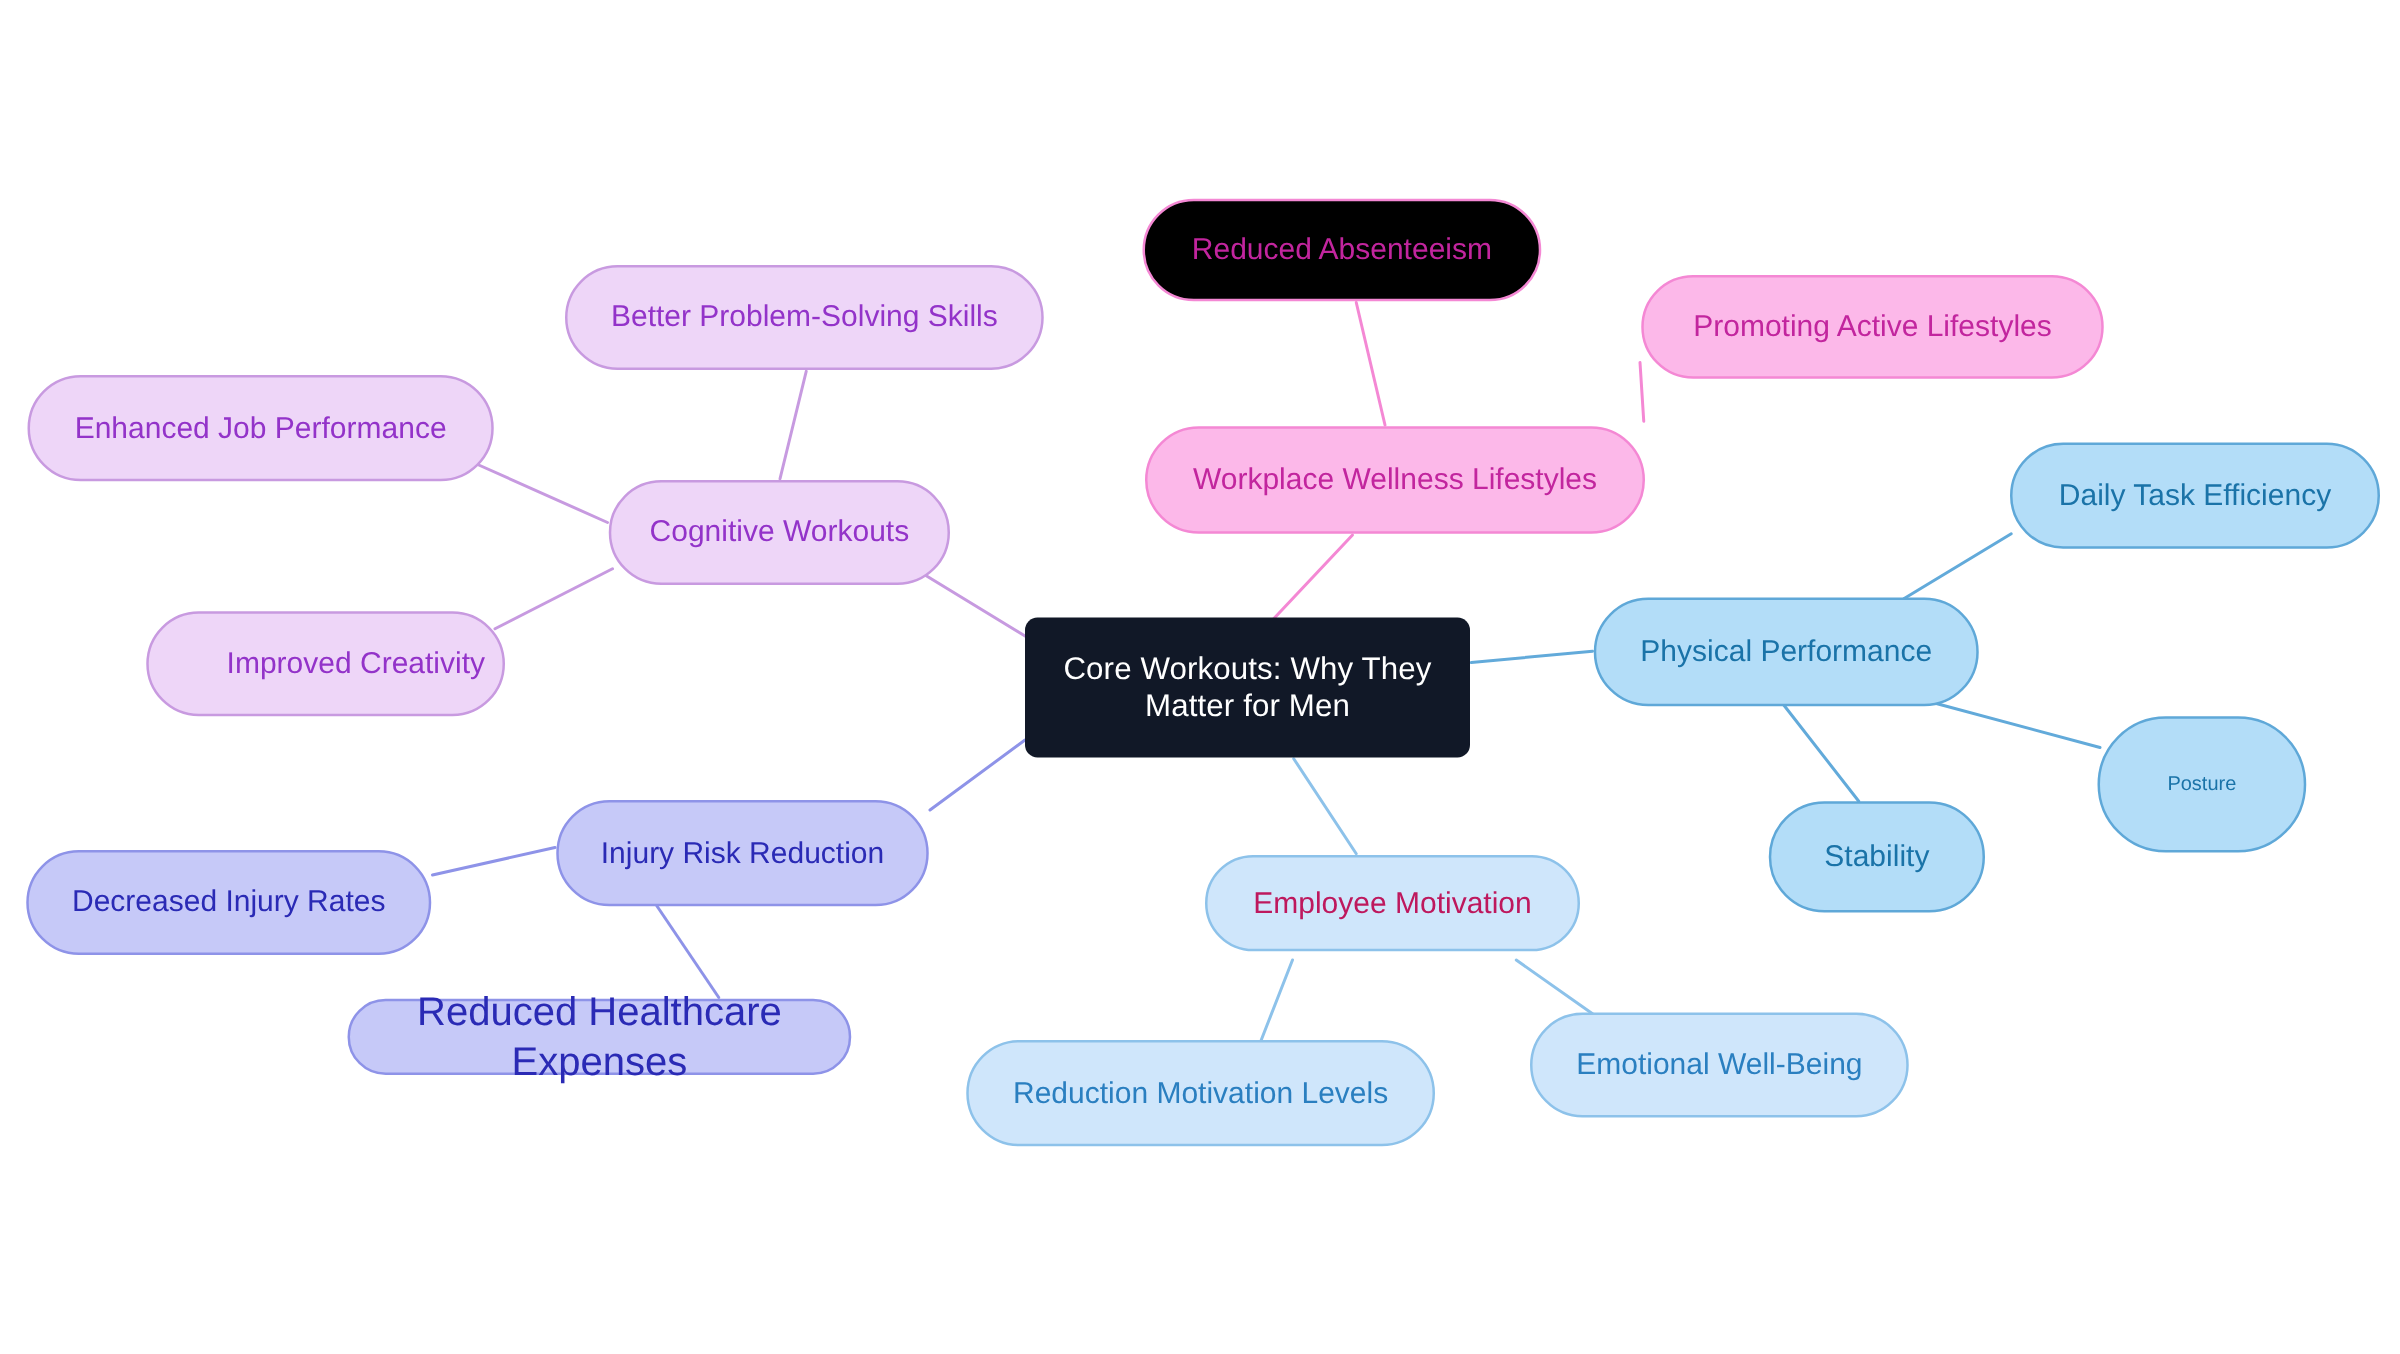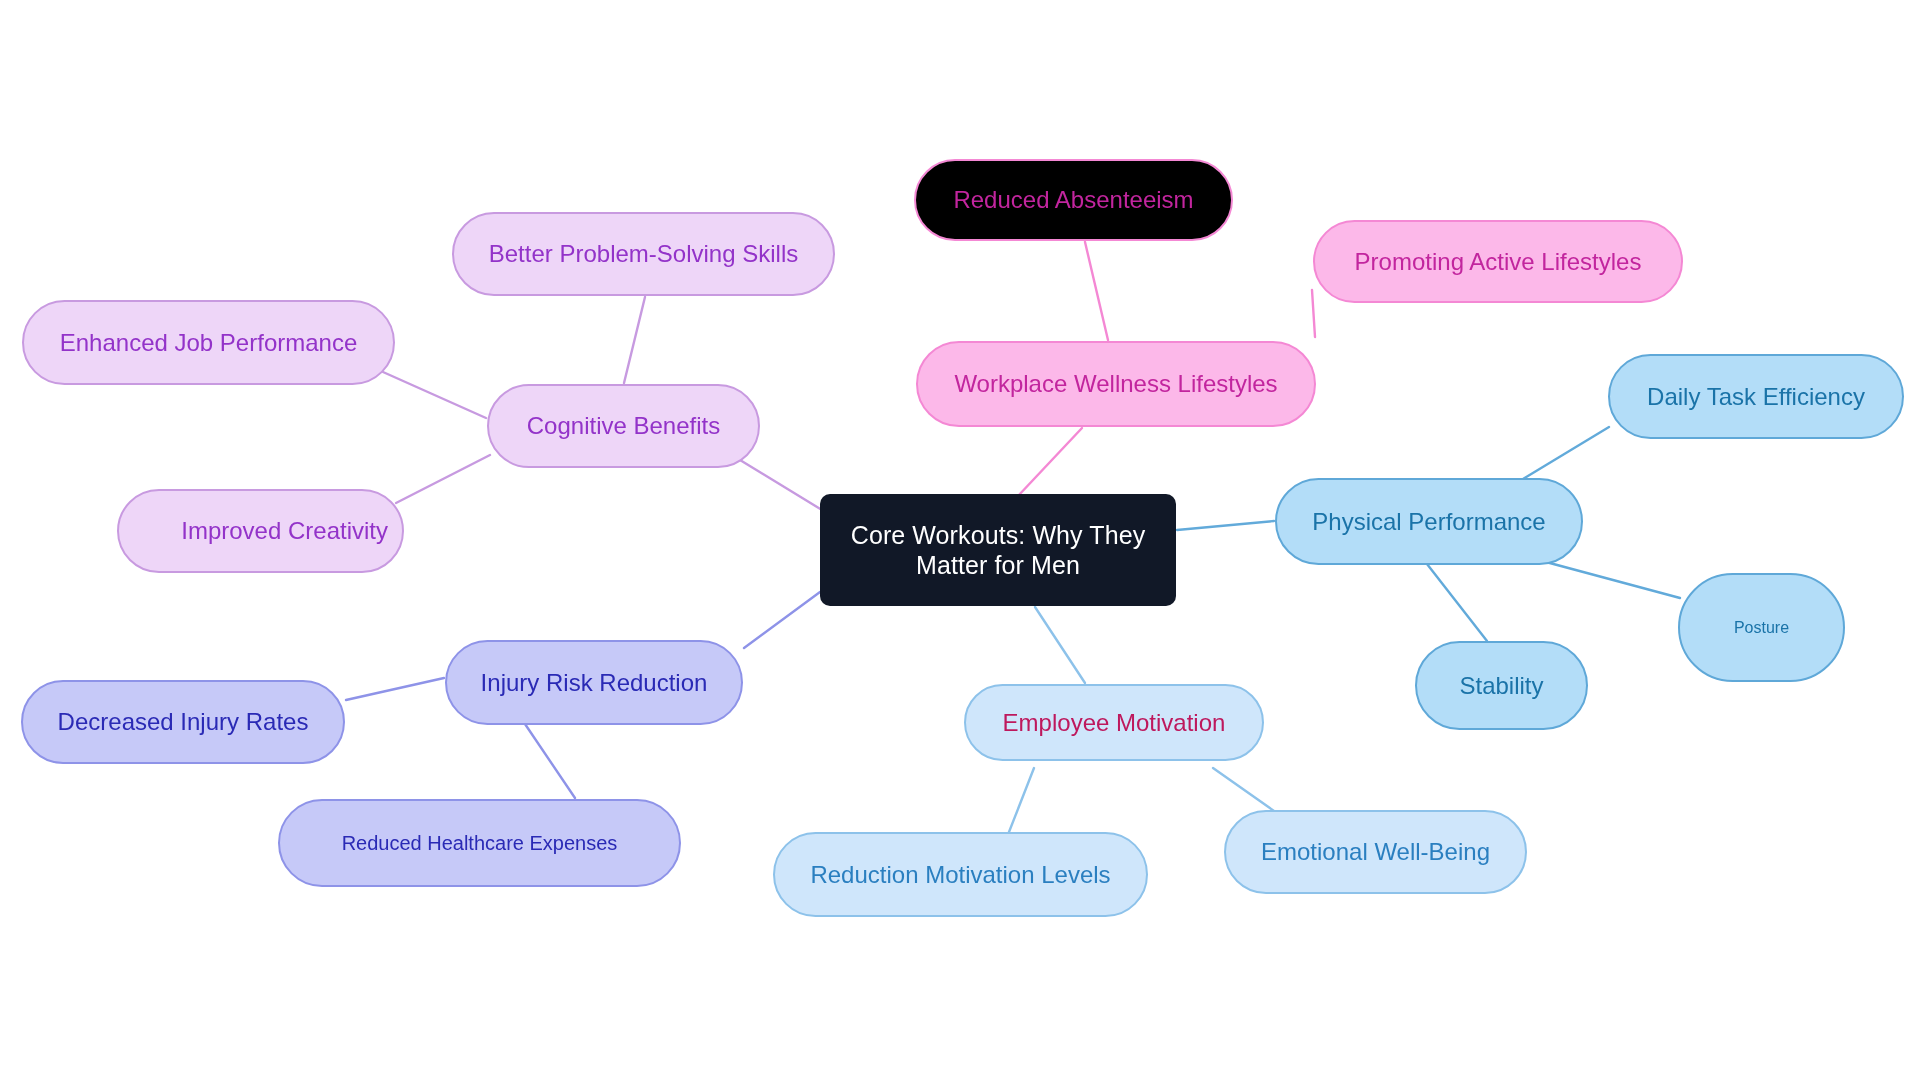--- a/index.html
+++ b/index.html
@@ -68,31 +68,31 @@
       <line x1="1546" y1="562" x2="1680" y2="598" stroke="#62aada" stroke-width="2.4" stroke-linecap="round"></line>
       <line x1="1427" y1="564" x2="1487" y2="641" stroke="#62aada" stroke-width="2.4" stroke-linecap="round"></line>
       <line x1="1034" y1="768" x2="1009" y2="832" stroke="#8dc2ea" stroke-width="2.4" stroke-linecap="round"></line>
       <line x1="1213" y1="768" x2="1274" y2="811" stroke="#8dc2ea" stroke-width="2.4" stroke-linecap="round"></line>
       <line x1="444" y1="678" x2="346" y2="700" stroke="#8e93e8" stroke-width="2.4" stroke-linecap="round"></line>
       <line x1="525" y1="724" x2="575" y2="798" stroke="#8e93e8" stroke-width="2.4" stroke-linecap="round"></line>
     </svg>
   <div id="node-layer">
       <div class="node root" style="left: 820px; top: 494px; width: 356px; height: 112px; background: rgb(17, 24, 39); border-color: rgb(17, 24, 39); color: rgb(255, 255, 255); font-size: 25px;"><span class="node-label">Core Workouts: Why They
 Matter for Men</span></div>
-      <div class="node" style="left: 487px; top: 384px; width: 273px; height: 84px; background: rgb(238, 214, 248); border-color: rgb(200, 154, 224); color: rgb(147, 51, 201); font-size: 24px;"><span class="node-label">Cognitive Benefits</span></div>
+      <div class="node" style="left: 487px; top: 384px; width: 273px; height: 84px; background: rgb(238, 214, 248); border-color: rgb(200, 154, 224); color: rgb(147, 51, 201); font-size: 24px;"><span class="node-label">Cognitive Workouts</span></div>
       <div class="node" style="left: 452px; top: 212px; width: 383px; height: 84px; background: rgb(238, 214, 248); border-color: rgb(200, 154, 224); color: rgb(147, 51, 201); font-size: 24px;"><span class="node-label">Better Problem-Solving Skills</span></div>
       <div class="node" style="left: 22px; top: 300px; width: 373px; height: 85px; background: rgb(238, 214, 248); border-color: rgb(200, 154, 224); color: rgb(147, 51, 201); font-size: 24px;"><span class="node-label">Enhanced Job Performance</span></div>
       <div class="node" style="left: 117px; top: 489px; width: 287px; height: 84px; background: rgb(238, 214, 248); border-color: rgb(200, 154, 224); color: rgb(147, 51, 201); font-size: 24px; text-align: right;"><span class="node-label">Improved Creativity</span></div>
       <div class="node" style="left: 916px; top: 341px; width: 400px; height: 86px; background: rgb(252, 184, 233); border-color: rgb(244, 136, 212); color: rgb(194, 37, 158); font-size: 24px;"><span class="node-label">Workplace Wellness Lifestyles</span></div>
       <div class="node" style="left: 914px; top: 159px; width: 319px; height: 82px; background: #000000; border-color: rgb(244, 136, 212); color: rgb(194, 37, 158); font-size: 24px;"><span class="node-label">Reduced Absenteeism</span></div>
       <div class="node" style="left: 1313px; top: 220px; width: 370px; height: 83px; background: rgb(252, 184, 233); border-color: rgb(244, 136, 212); color: rgb(194, 37, 158); font-size: 24px;"><span class="node-label">Promoting Active Lifestyles</span></div>
       <div class="node" style="left: 1275px; top: 478px; width: 308px; height: 87px; background: rgb(179, 221, 248); border-color: rgb(95, 168, 216); color: rgb(26, 115, 168); font-size: 24px;"><span class="node-label">Physical Performance</span></div>
       <div class="node" style="left: 1608px; top: 354px; width: 296px; height: 85px; background: rgb(179, 221, 248); border-color: rgb(95, 168, 216); color: rgb(26, 115, 168); font-size: 24px;"><span class="node-label">Daily Task Efficiency</span></div>
       <div class="node" style="left: 1678px; top: 573px; width: 167px; height: 109px; background: rgb(179, 221, 248); border-color: rgb(95, 168, 216); color: rgb(26, 115, 168); font-size: 16px;"><span class="node-label">Posture</span></div>
       <div class="node" style="left: 1415px; top: 641px; width: 173px; height: 89px; background: rgb(179, 221, 248); border-color: rgb(95, 168, 216); color: rgb(26, 115, 168); font-size: 24px;"><span class="node-label">Stability</span></div>
       <div class="node" style="left: 964px; top: 684px; width: 300px; height: 77px; background: rgb(207, 230, 251); border-color: rgb(141, 194, 234); color: #be185d; font-size: 24px;"><span class="node-label">Employee Motivation</span></div>
       <div class="node" style="left: 773px; top: 832px; width: 375px; height: 85px; background: rgb(207, 230, 251); border-color: rgb(141, 194, 234); color: rgb(42, 127, 192); font-size: 24px;"><span class="node-label">Reduction Motivation Levels</span></div>
       <div class="node" style="left: 1224px; top: 810px; width: 303px; height: 84px; background: rgb(207, 230, 251); border-color: rgb(141, 194, 234); color: rgb(42, 127, 192); font-size: 24px;"><span class="node-label">Emotional Well-Being</span></div>
       <div class="node" style="left: 445px; top: 640px; width: 298px; height: 85px; background: rgb(198, 201, 248); border-color: rgb(142, 147, 232); color: rgb(42, 42, 181); font-size: 24px;"><span class="node-label">Injury Risk Reduction</span></div>
       <div class="node" style="left: 21px; top: 680px; width: 324px; height: 84px; background: rgb(198, 201, 248); border-color: rgb(142, 147, 232); color: rgb(42, 42, 181); font-size: 24px;"><span class="node-label">Decreased Injury Rates</span></div>
-      <div class="node" style="left: 278px; top: 799px; width: 403px; height: 88px; background: rgb(198, 201, 248); border-color: rgb(142, 147, 232); color: rgb(42, 42, 181); font-size: 20px;"><span class="node-label">Reduced Healthcare Expenses</span></div>
+      <div class="node" style="left: 278px; top: 799px; width: 403px; height: 61px; background: rgb(198, 201, 248); border-color: rgb(142, 147, 232); color: rgb(42, 42, 181); font-size: 32px;"><span class="node-label">Reduced Healthcare Expenses</span></div>
     </div>
 </div>
 
 </body></html>

